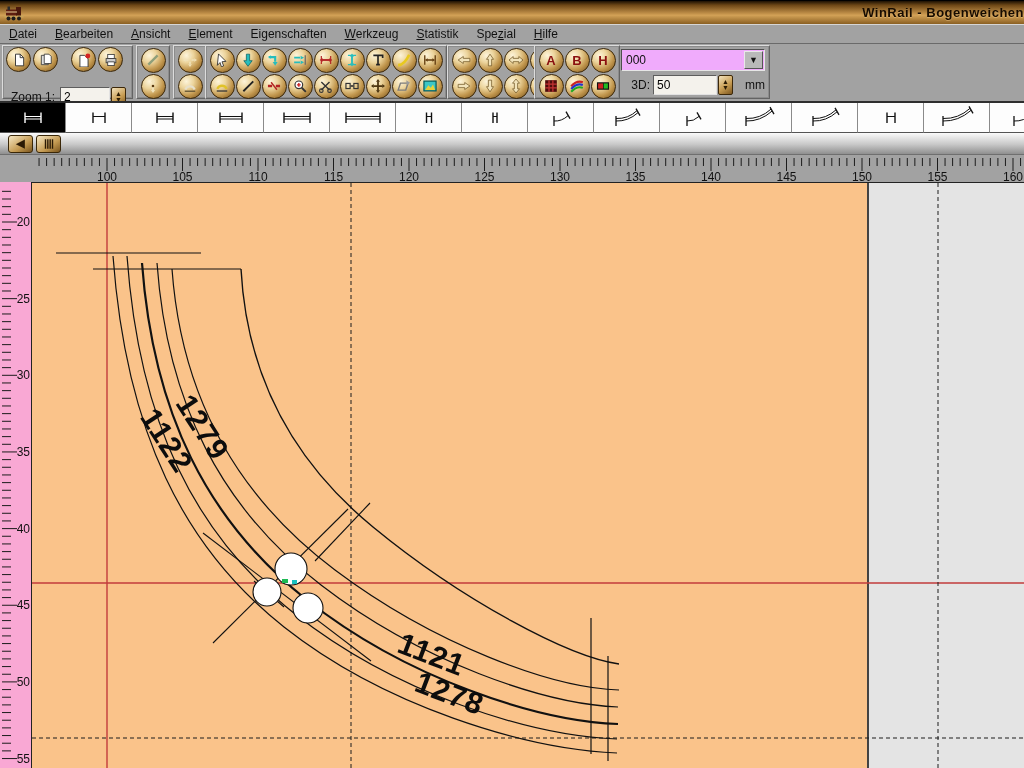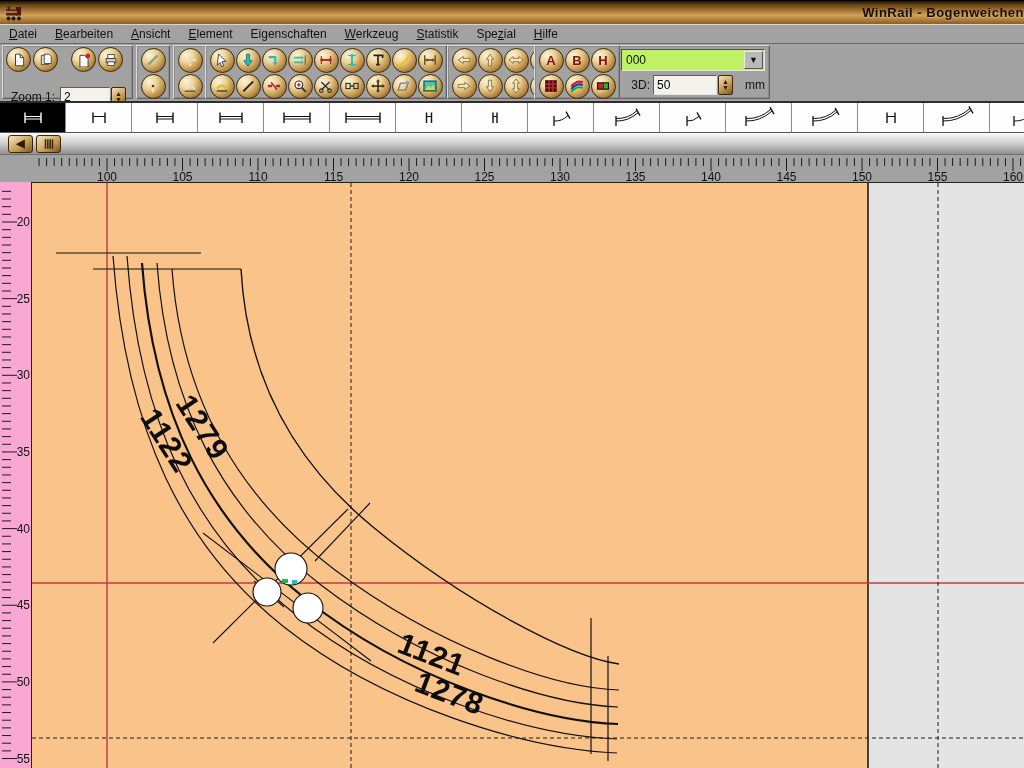--- a/index.html
+++ b/index.html
@@ -42,21 +42,21 @@
   #zoom-label { font-size:12px; color:#111; }
   .sunken-input { height:20px; border:1px solid; border-color:#5d5d5d #e2e2e2 #e2e2e2 #5d5d5d;
     background:#f4f2ec; font-size:12px; font-family:"Liberation Sans",sans-serif; padding:0 3px; }
   #zoom-value { width:50px; margin-left:5px; }
   .gold-spin { width:15px; height:20px; margin-left:1px; display:flex; flex-direction:column;
     align-items:center; justify-content:center; border:1px solid #3c280a; border-radius:2px;
     background:linear-gradient(145deg,#f3e3bd, #c79c52 55%, #7c561e); font-size:7px; color:#2b1c05;
     cursor:pointer; line-height:.9; }
 
   #panel-combo { left:616px; width:154px; }
-  #layer-combo { margin:3px 4px 0 4px; height:22px; background:#bef264;
+  #layer-combo { margin:3px 4px 0 4px; height:22px; background:#f0abfc;
     border:1px solid; border-color:#4f4f4f #e6e6e6 #e6e6e6 #4f4f4f;
     display:flex; align-items:center; font-size:12px; color:#111; }
   #combo-value { flex:1; padding-left:4px; }
   #combo-btn { width:19px; height:18px; margin-right:1px; background:#b9b9b9;
     border:1px solid; border-color:#e8e8e8 #555 #555 #e8e8e8;
     display:flex; align-items:center; justify-content:center; font-size:9px; color:#111; cursor:pointer; }
   #threed-row { display:flex; align-items:center; margin:4px 4px 0 6px; font-size:12px; color:#111;justify-content:flex-end; }
   #threed-value { width:64px; margin-left:3px; }
   #threed-unit { margin-left:12px; }
 

